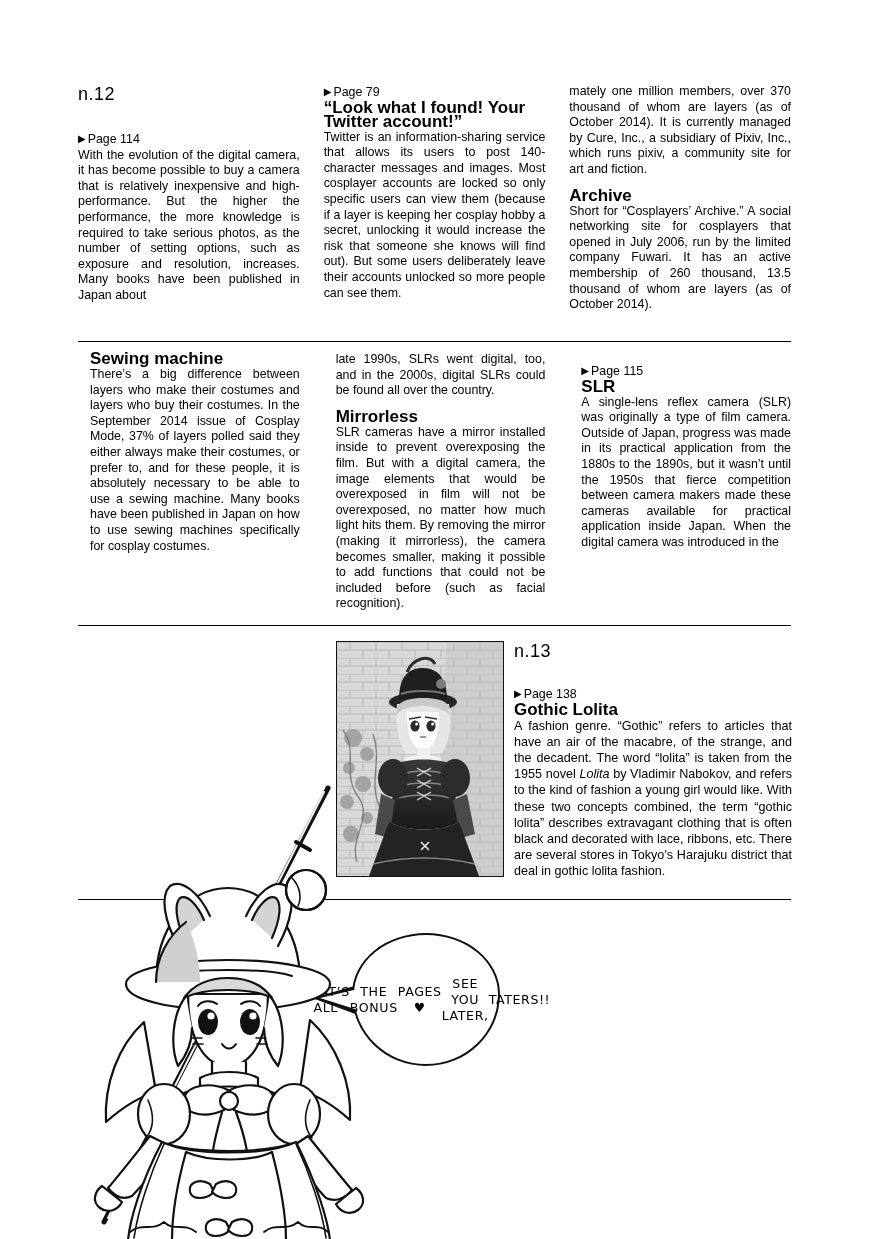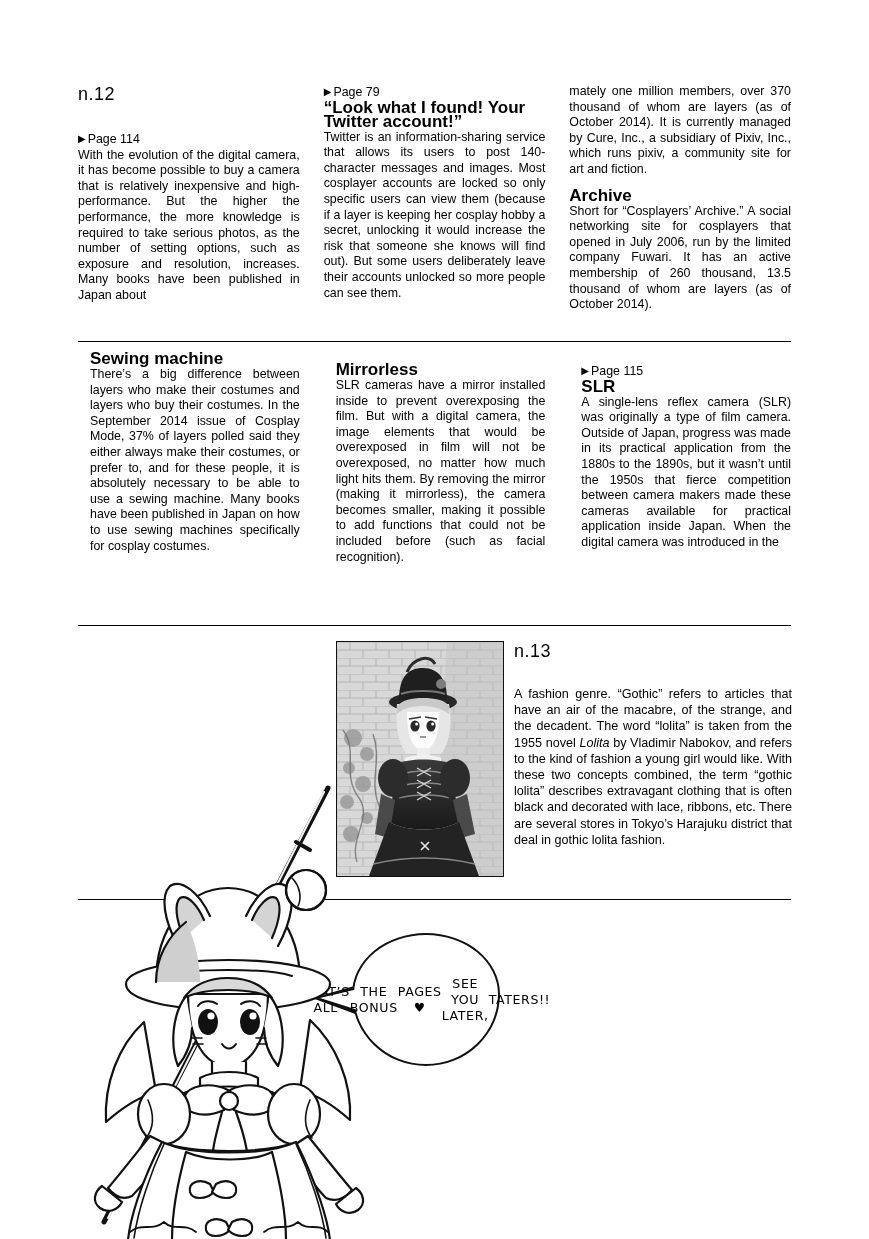--- a/index.html
+++ b/index.html
@@ -205,20 +205,21 @@
   <div class="rule" id="rule-1"></div>
 
   <div id="mid-block">
 
     <div class="col" id="col-mid-1">
       <p class="section-head">Sewing machine</p>
       <p class="col-text">There’s a big difference between layers who make their costumes and layers who buy their costumes. In the September 2014 issue of Cosplay Mode, 37% of layers polled said they either always make their costumes, or prefer to, and for these people, it is absolutely necessary to be able to use a sewing machine. Many books have been published in Japan on how to use sewing machines specifically for cosplay costumes.</p>
     </div>
 
     <div class="col" id="col-mid-2">
+      <p class="col-text">late 1990s, SLRs went digital, too, and in the 2000s, digital SLRs could be found all over the country.</p>
       <div class="spacer-sm"></div>
       <p class="section-head">Mirrorless</p>
       <p class="col-text">SLR cameras have a mirror installed inside to prevent overexposing the film. But with a digital camera, the image elements that would be overexposed in film will not be overexposed, no matter how much light hits them. By removing the mirror (making it mirrorless), the camera becomes smaller, making it possible to add functions that could not be included before (such as facial recognition).</p>
     </div>
 
     <div class="col" id="col-mid-3">
       <div class="spacer-sm"></div>
       <p class="page-ref"><span class="tri">▶</span><span>Page 115</span></p>
       <p class="section-head">SLR</p>
       <p class="col-text">A single-lens reflex camera (SLR) was originally a type of film camera. Outside of Japan, progress was made in its practical application from the 1880s to the 1890s, but it wasn’t until the 1950s that fierce competition between camera makers made these cameras available for practical application inside Japan. When the digital camera was introduced in the</p>
@@ -303,20 +304,22 @@
 
         <path d="M52 180 C70 190 104 190 122 180 L142 234 L32 234 Z" fill="#232323"></path>
         <path d="M36 222 C70 214 104 214 138 222" stroke="#8a8a8a" stroke-width="1.4" fill="none"></path>
 
         <path d="M84 200 L92 208 M92 200 L84 208" stroke="#e8e8e8" stroke-width="1.6"></path>
       </svg>
     </div>
 
     <div id="low-text">
       <div class="big-num num">n.13</div>
+      <p class="page-ref"><span class="tri">▶</span><span>Page 138</span></p>
+      <p class="section-head">Gothic Lolita</p>
       <p class="col-text"><span>A fashion genre. “Gothic” refers to articles that have an air of the macabre, of the strange, and the decadent. The word “lolita” is taken from the 1955 novel </span><i>Lolita</i><span> by Vladimir Nabokov, and refers to the kind of fashion a young girl would like. With these two concepts combined, the term “gothic lolita” describes extravagant clothing that is often black and decorated with lace, ribbons, etc. There are several stores in Tokyo’s Harajuku district that deal in gothic lolita fashion.</span></p>
     </div>
 
   </div>
 
   <div class="rule" id="rule-3"></div>
 
   <div id="bubble">
     <div class="tail"></div>
     <div class="bubble-body"></div>

